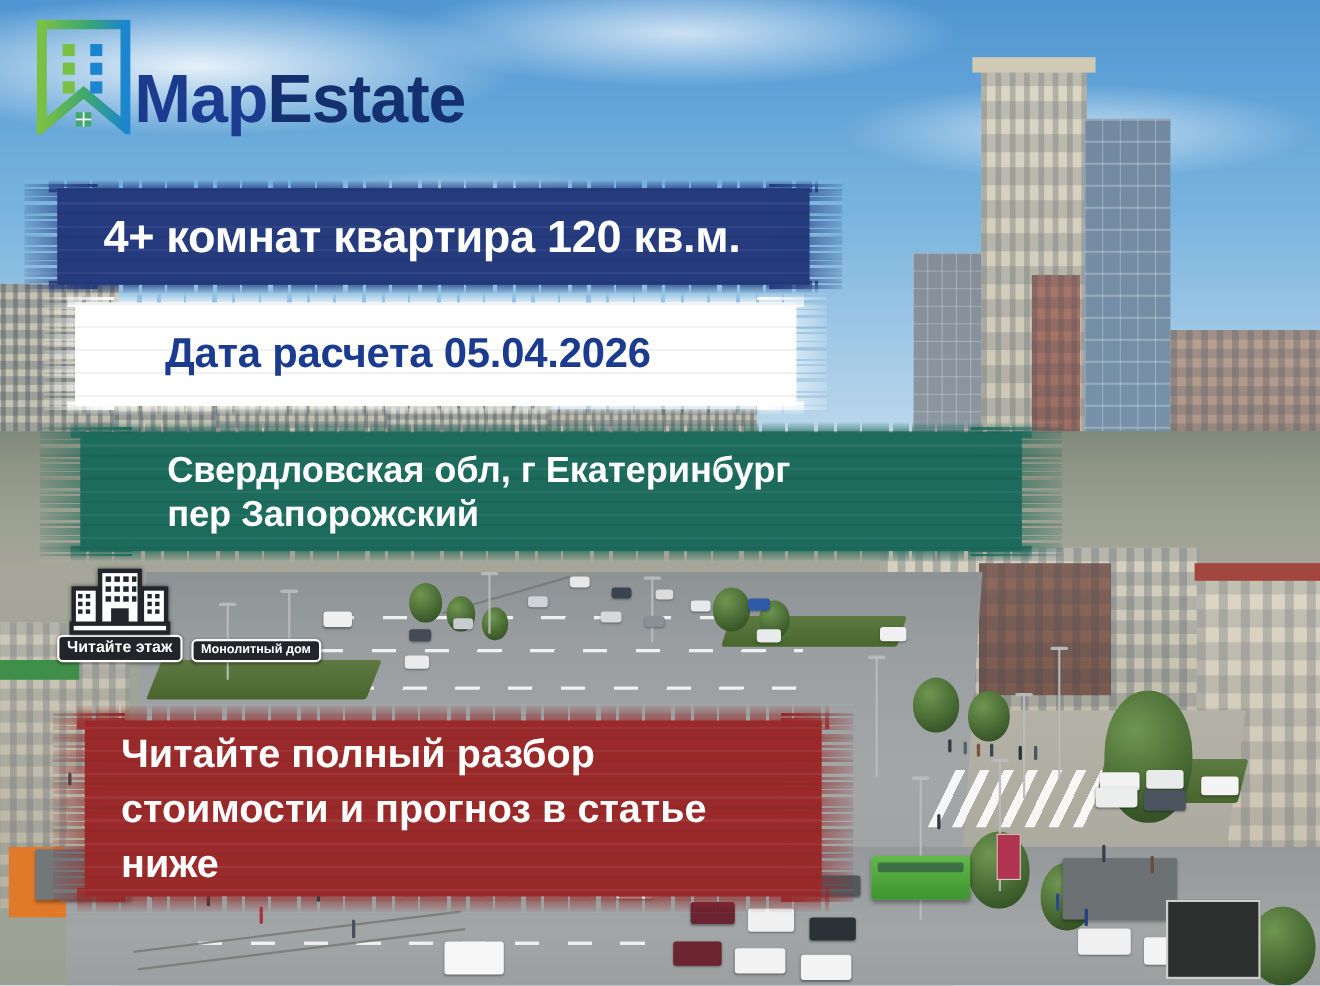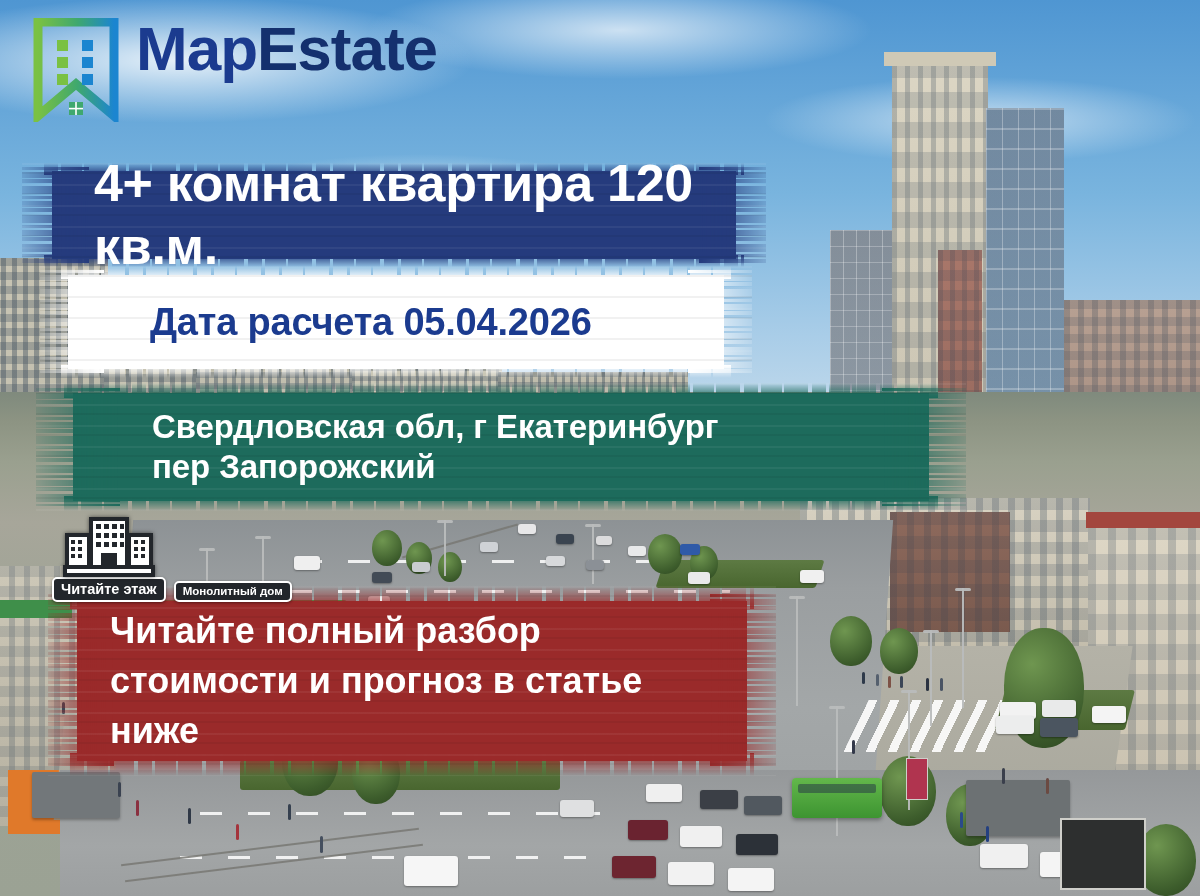--- a/index.html
+++ b/index.html
@@ -112,21 +112,21 @@
     box-shadow: 0 2px 3px rgba(0,0,0,.3);
   }
   .crosswalk {
     position: absolute;
     background: repeating-linear-gradient(to right, rgba(255,255,255,.9) 0 9px, rgba(0,0,0,0) 9px 22px);
   }
 
   
   .logo {
     position: absolute; left: 30px; top: 18px;
-    display: flex; align-items: flex-start; gap: 14px;
+    display: flex; align-items: flex-end; 
     z-index: 40;
   }
   .logo-mark { width: 92px; height: 104px; flex: 0 0 auto; }
   .logo-text { display: flex; flex-direction: column; line-height: 1; }
   .logo-title {
     font-size: 62px; font-weight: 700; color: #1b3b8f;
     letter-spacing: -1px;
   }
   .logo-title .estate { color: #14306e; }
   .logo-sub {
@@ -182,34 +182,34 @@
 
   .banner-text {
     position: relative; z-index: 2;
     font-weight: 700; line-height: 1.22;
     white-space: pre-line;
   }
 
   
   #banner-rooms { left: 22px; top: 163px; width: 744px; height: 104px; }
   #banner-rooms .banner-text {
-    color: #ffffff; font-size: 52px; padding-left: 72px; letter-spacing: -.3px;
+    color: #ffffff; font-size: 41px; padding-left: 72px; letter-spacing: -.3px;
   }
   
   #banner-date { left: 40px; top: 266px; width: 712px; height: 112px; }
   #banner-date .banner-text {
     color: #1b3b8f; font-size: 38px; padding-left: 110px; letter-spacing: -.2px;
   }
   
   #banner-address { left: 36px; top: 383px; width: 930px; height: 128px; }
   #banner-address .banner-text {
     color: #ffffff; font-size: 33px; padding-left: 116px; letter-spacing: -.1px;
   }
   
-  #banner-cta { left: 48px; top: 586px; width: 728px; height: 190px; }
+  #banner-cta { left: 48px; top: 640px; width: 728px; height: 190px; }
   #banner-cta .banner-text {
     color: #ffffff; font-size: 36px; padding-left: 62px; line-height: 1.38;
   }
 
   
   .badges {
     position: absolute; left: 52px; top: 513px; z-index: 35;
     display: flex; align-items: flex-end; gap: 8px;
   }
   .badge { display: flex; flex-direction: column; align-items: center; }

